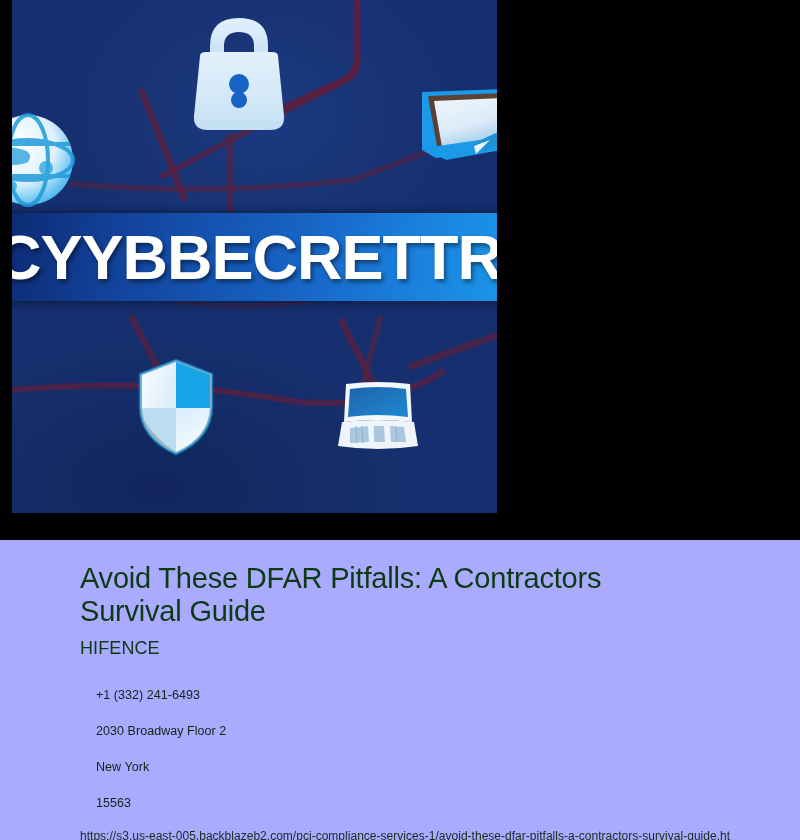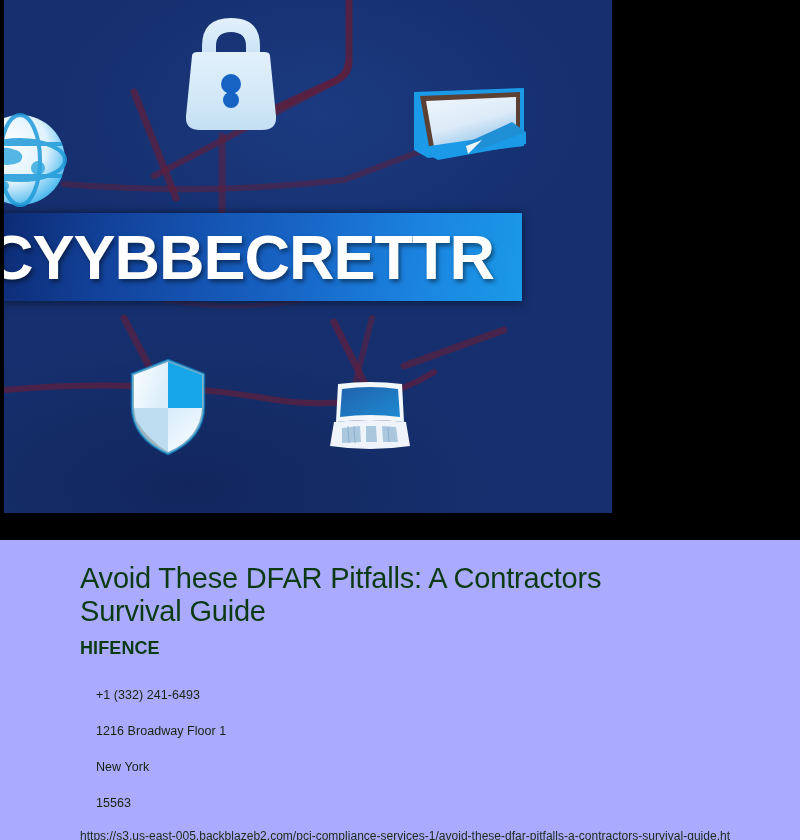--- a/index.html
+++ b/index.html
@@ -20,22 +20,22 @@
     position: absolute;
     left: 0; top: 0;
     width: 800px;
     height: 540px;
     background: #000000;
     overflow: hidden;
   }
 
   #hero-image {
     position: absolute;
-    left: 4px; top: 0;
-    width: 608px;
+    left: 12px; top: 0;
+    width: 485px;
     height: 513px;
     background: #16306F;
     overflow: hidden;
   }
 
   
   .bg-tone {
     position: absolute;
     left: 0; top: 0; right: 0; bottom: 0;
     background:
@@ -132,21 +132,21 @@
     font-weight: 400;
     line-height: 1.13;
     margin: 0 0 10px 0;
     max-width: 610px;
     letter-spacing: -0.2px;
   }
 
   #brand-name {
     color: #0B3A13;
     font-size: 18px;
-    font-weight: 700;
+    font-weight: 400;
     margin: 0 0 26px 0;
     letter-spacing: 0.1px;
   }
 
   .contact-line {
     color: #152315;
     font-size: 12.5px;
     font-weight: 400;
     line-height: 20px;
     margin: 16px;
@@ -298,21 +298,21 @@
 
 <div id="info-panel">
   <div id="info-inner">
 
     <h1 id="page-title">Avoid These DFAR Pitfalls: A Contractors Survival Guide</h1>
 
     <div id="brand-name">HIFENCE</div>
 
     <div>
       <p class="contact-line">+1 (332) 241-6493</p>
-      <p class="contact-line">1216 Broadway Floor 1</p>
+      <p class="contact-line">2030 Broadway Floor 2</p>
       <p class="contact-line">New York</p>
       <p class="contact-line">15563</p>
     </div>
 
     <a id="source-url" href="#">https://s3.us-east-005.backblazeb2.com/pci-compliance-services-1/avoid-these-dfar-pitfalls-a-contractors-survival-guide.html</a>
 
   </div>
 </div>
 
 </body></html>

